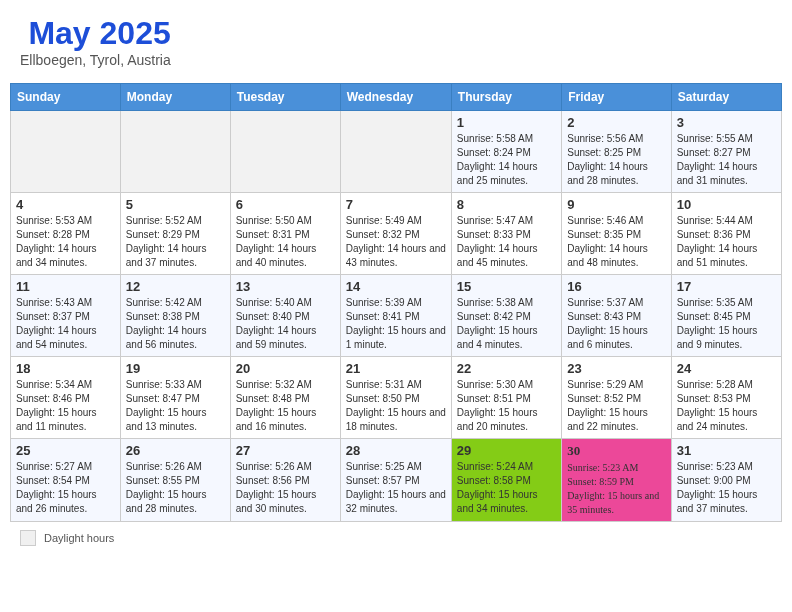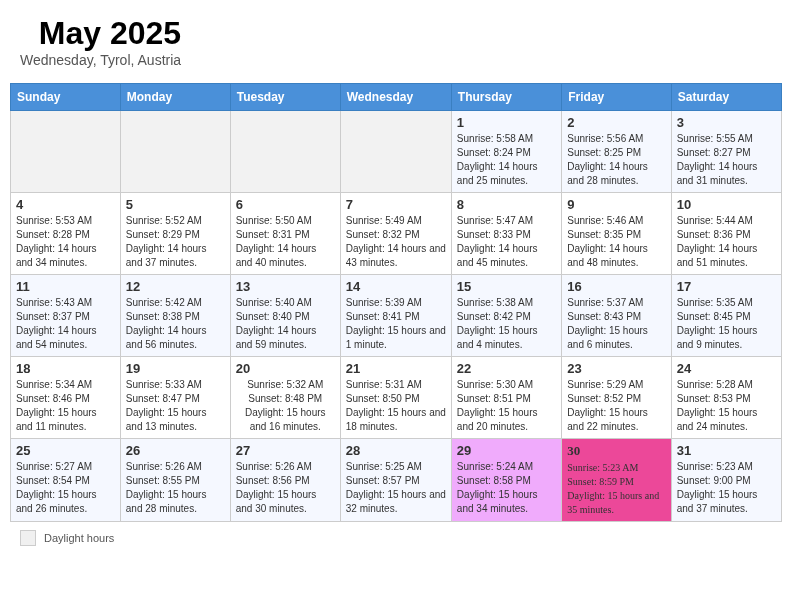--- a/index.html
+++ b/index.html
@@ -25,21 +25,21 @@
     .logo-icon {
       width: 20px;
       height: 20px;
     }
     .title-area {
       text-align: right;
     }
     .month-title {
       font-size: 32px;
       font-weight: bold;
-      color: #000000;
+      color: #1d4ed8;
     }
     .subtitle {
       font-size: 14px;
       color: #555;
     }
     .calendar {
       width: 100%;
       border-collapse: collapse;
       font-size: 11px;
     }
@@ -88,21 +88,21 @@
       font-size: 11px;
       color: #555;
     }
   </style>
 </head>
 <body>
 
 <div class="header-area">
   <div class="title-area">
     <div class="month-title">May 2025</div>
-    <div class="subtitle">Wednesday, Tyrol, Austria</div>
+    <div class="subtitle">Ellboegen, Tyrol, Austria</div>
   </div>
 </div>
 
 <table class="calendar">
   <thead>
     <tr id="thead-row">
     <th>Sunday</th>
         <th>Monday</th>
         <th>Tuesday</th>
         <th>Wednesday</th>
@@ -232,21 +232,21 @@
 Daylight: 15 hours and 11 minutes.</div>
         </td>
         <td style="background: rgb(255, 255, 255);">
           <div class="day-number">19</div>
           <div class="day-detail" style="white-space: pre-line;">Sunrise: 5:33 AM
 Sunset: 8:47 PM
 Daylight: 15 hours and 13 minutes.</div>
         </td>
         <td style="background: rgb(255, 255, 255);">
           <div class="day-number">20</div>
-          <div class="day-detail" style="white-space: pre-line; text-align: center;">Sunrise: 5:32 AM
+          <div class="day-detail" style="white-space: pre-line;">Sunrise: 5:32 AM
 Sunset: 8:48 PM
 Daylight: 15 hours and 16 minutes.</div>
         </td>
         <td style="background: rgb(255, 255, 255);">
           <div class="day-number">21</div>
           <div class="day-detail" style="white-space: pre-line;">Sunrise: 5:31 AM
 Sunset: 8:50 PM
 Daylight: 15 hours and 18 minutes.</div>
         </td>
         <td style="background: rgb(255, 255, 255);">
@@ -286,21 +286,21 @@
           <div class="day-detail" style="white-space: pre-line;">Sunrise: 5:26 AM
 Sunset: 8:56 PM
 Daylight: 15 hours and 30 minutes.</div>
         </td>
         <td style="background: rgb(245, 248, 255);">
           <div class="day-number">28</div>
           <div class="day-detail" style="white-space: pre-line;">Sunrise: 5:25 AM
 Sunset: 8:57 PM
 Daylight: 15 hours and 32 minutes.</div>
         </td>
-        <td style="background: #f0abfc;">
+        <td style="background: #84cc16;">
           <div class="day-number">29</div>
           <div class="day-detail" style="white-space: pre-line;">Sunrise: 5:24 AM
 Sunset: 8:58 PM
 Daylight: 15 hours and 34 minutes.</div>
         </td>
         <td style="background: #ec4899; font-family: Liberation Serif, serif;">
           <div class="day-number">30</div>
           <div class="day-detail" style="white-space: pre-line;">Sunrise: 5:23 AM
 Sunset: 8:59 PM
 Daylight: 15 hours and 35 minutes.</div>

